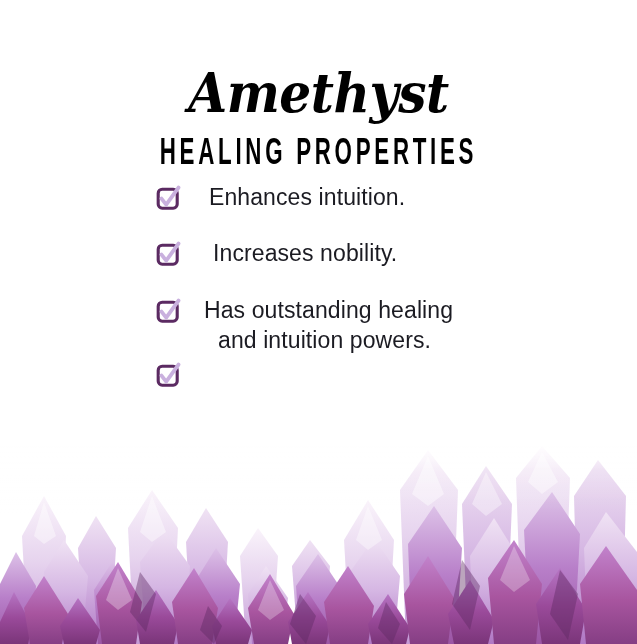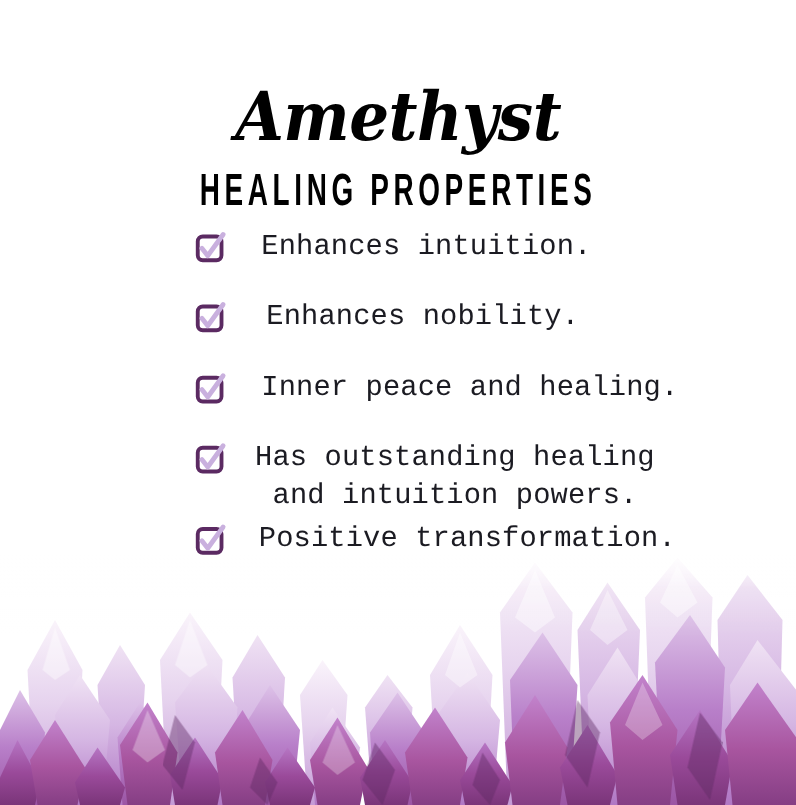--- a/index.html
+++ b/index.html
@@ -69,21 +69,21 @@
   .cb {
     position: relative;
     flex: 0 0 auto;
     width: 26px;
     height: 26px;
     margin-top: 3px;
   }
   .cb svg { display: block; }
 
   .item-text {
-    font-family: Liberation Mono, monospace;
+    font-family: Liberation Sans, sans-serif;
     font-size: 23px;
     line-height: 1.32;
     color: #1b1b22;
     letter-spacing: 0.1px;
   }
   .gap-1 { margin-left: 27px; }
   .gap-2 { margin-left: 31px; }
   .gap-3 { margin-left: 27px; }
   .gap-4 { margin-left: 22px; }
   .gap-5 { margin-left: 25px; }
@@ -129,58 +129,44 @@
     </div>
 
     <div class="list-item">
       <span class="cb">
         <svg viewBox="0 0 26 26" width="26" height="26" aria-hidden="true">
           <rect x="2.2" y="4.2" width="19" height="19" rx="4" ry="4" fill="none" stroke="#5b2a62" stroke-width="3.1"></rect>
           <path d="M5.5 13.6 L10.2 19.6 L22.5 2.6" fill="none" stroke="#c9b0de" stroke-width="3.8" stroke-linecap="round" stroke-linejoin="round"></path>
         </svg>
       </span>
       <span class="item-text gap-2">
-        <span>Enhances nobility.</span>
-      </span>
-    </div>
-
-    <div class="list-item">
-      <span class="cb">
-        <svg viewBox="0 0 26 26" width="26" height="26" aria-hidden="true">
-          <rect x="2.2" y="4.2" width="19" height="19" rx="4" ry="4" fill="none" stroke="#5b2a62" stroke-width="3.1"></rect>
-          <path d="M5.5 13.6 L10.2 19.6 L22.5 2.6" fill="none" stroke="#c9b0de" stroke-width="3.8" stroke-linecap="round" stroke-linejoin="round"></path>
-        </svg>
-      </span>
-      <span class="item-text gap-3">
-        <span>Inner peace and healing.</span>
-      </span>
-    </div>
+        <span>Increases nobility.</span>
+      </span>
+    </div>
+
 
     <div class="list-item tight">
       <span class="cb">
         <svg viewBox="0 0 26 26" width="26" height="26" aria-hidden="true">
           <rect x="2.2" y="4.2" width="19" height="19" rx="4" ry="4" fill="none" stroke="#5b2a62" stroke-width="3.1"></rect>
           <path d="M5.5 13.6 L10.2 19.6 L22.5 2.6" fill="none" stroke="#c9b0de" stroke-width="3.8" stroke-linecap="round" stroke-linejoin="round"></path>
         </svg>
       </span>
       <span class="item-text gap-4">
         <span>Has outstanding healing</span>
         <span class="l2">and intuition powers.</span>
       </span>
     </div>
 
     <div class="list-item">
       <span class="cb">
         <svg viewBox="0 0 26 26" width="26" height="26" aria-hidden="true">
           <rect x="2.2" y="4.2" width="19" height="19" rx="4" ry="4" fill="none" stroke="#5b2a62" stroke-width="3.1"></rect>
           <path d="M5.5 13.6 L10.2 19.6 L22.5 2.6" fill="none" stroke="#c9b0de" stroke-width="3.8" stroke-linecap="round" stroke-linejoin="round"></path>
         </svg>
-      </span>
-      <span class="item-text gap-5">
-        <span>Positive transformation.</span>
       </span>
     </div>
 
   </div>
 
   <div class="crystals">
     <svg viewBox="0 0 637 200" preserveAspectRatio="none" aria-hidden="true">
       <defs>
         <linearGradient id="gPale" x1="0" y1="0" x2="0" y2="1">
           <stop offset="0%" stop-color="#faf4fb"></stop>

